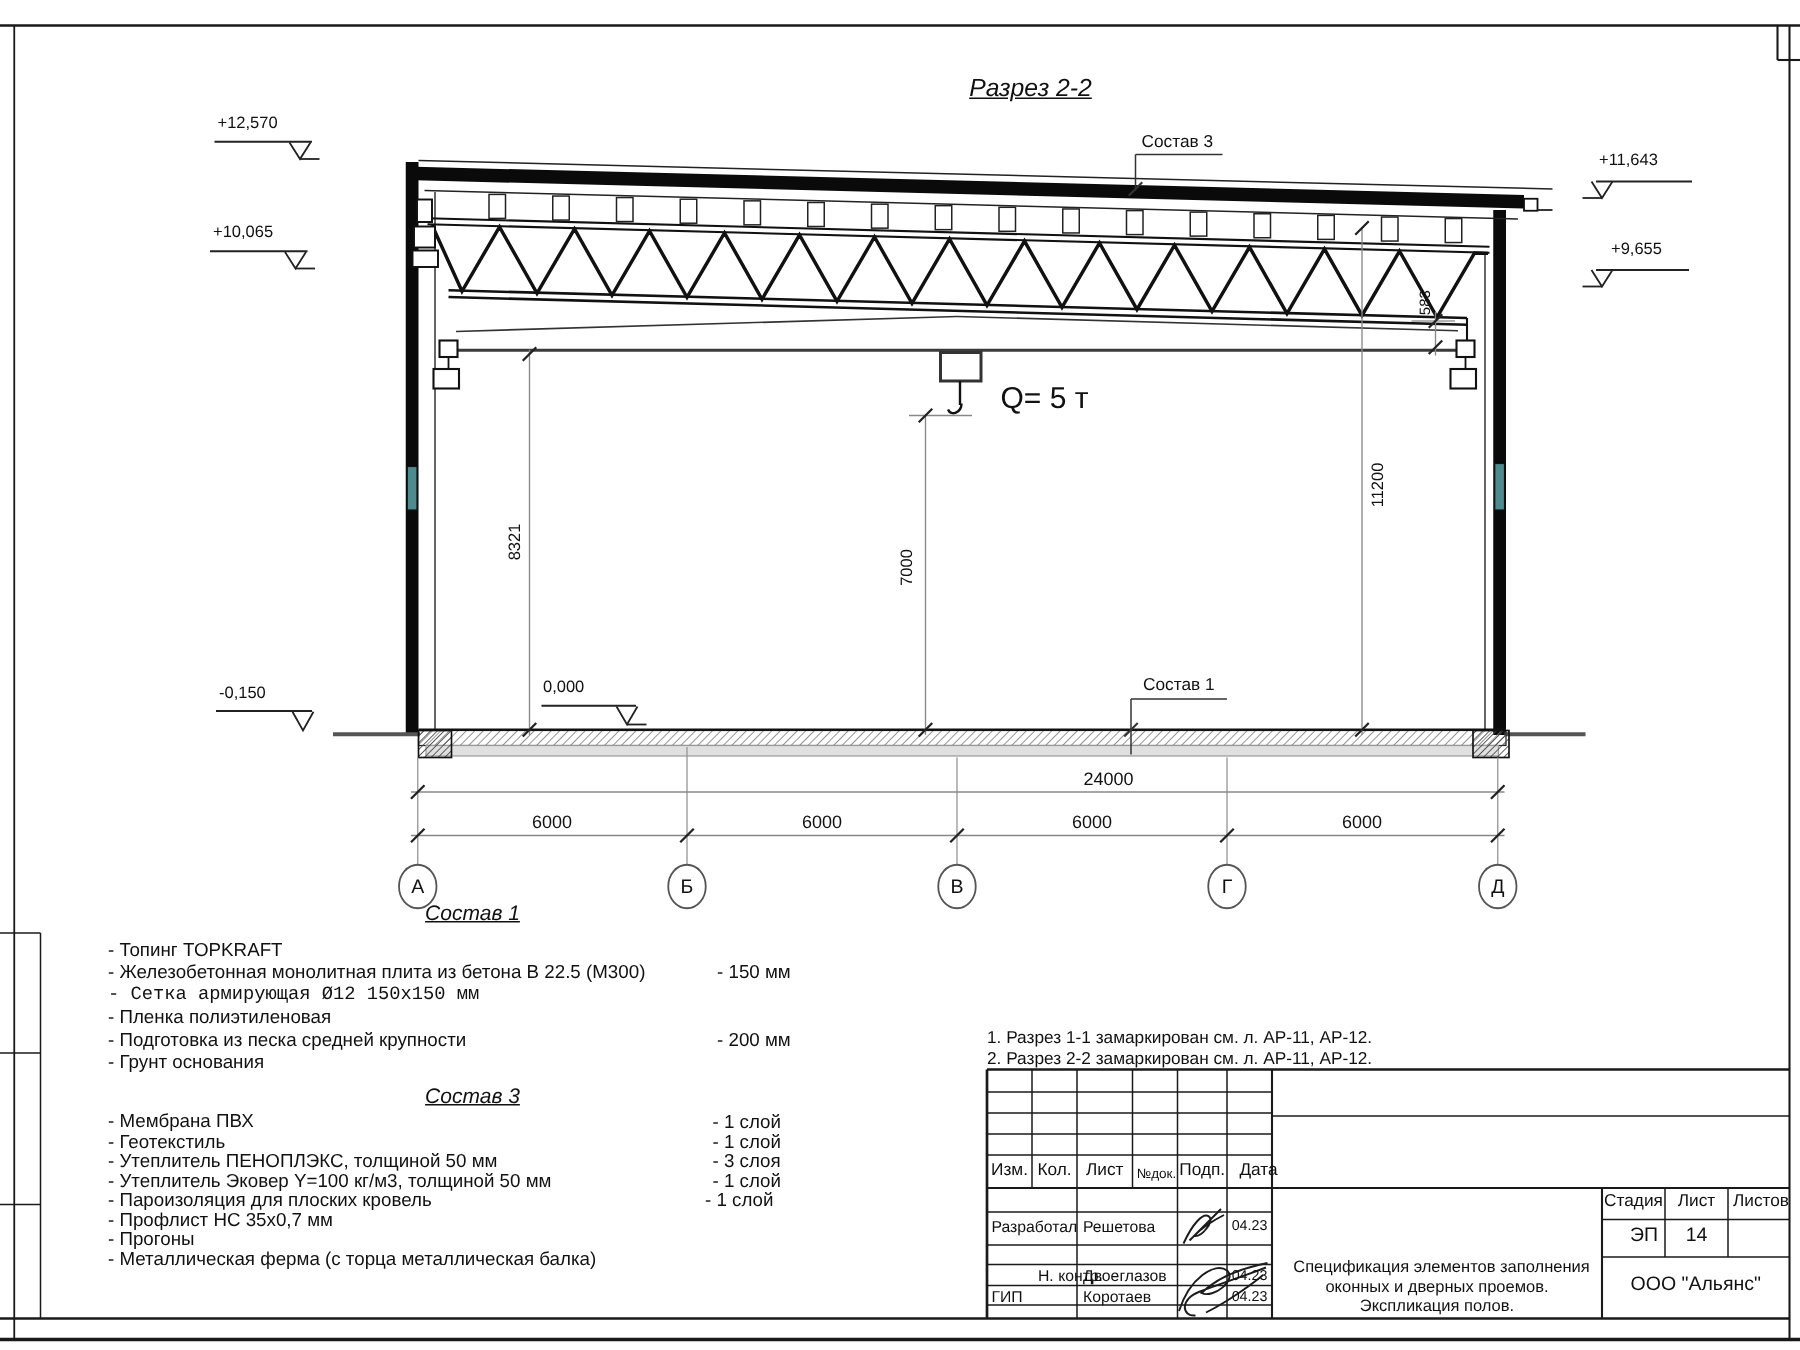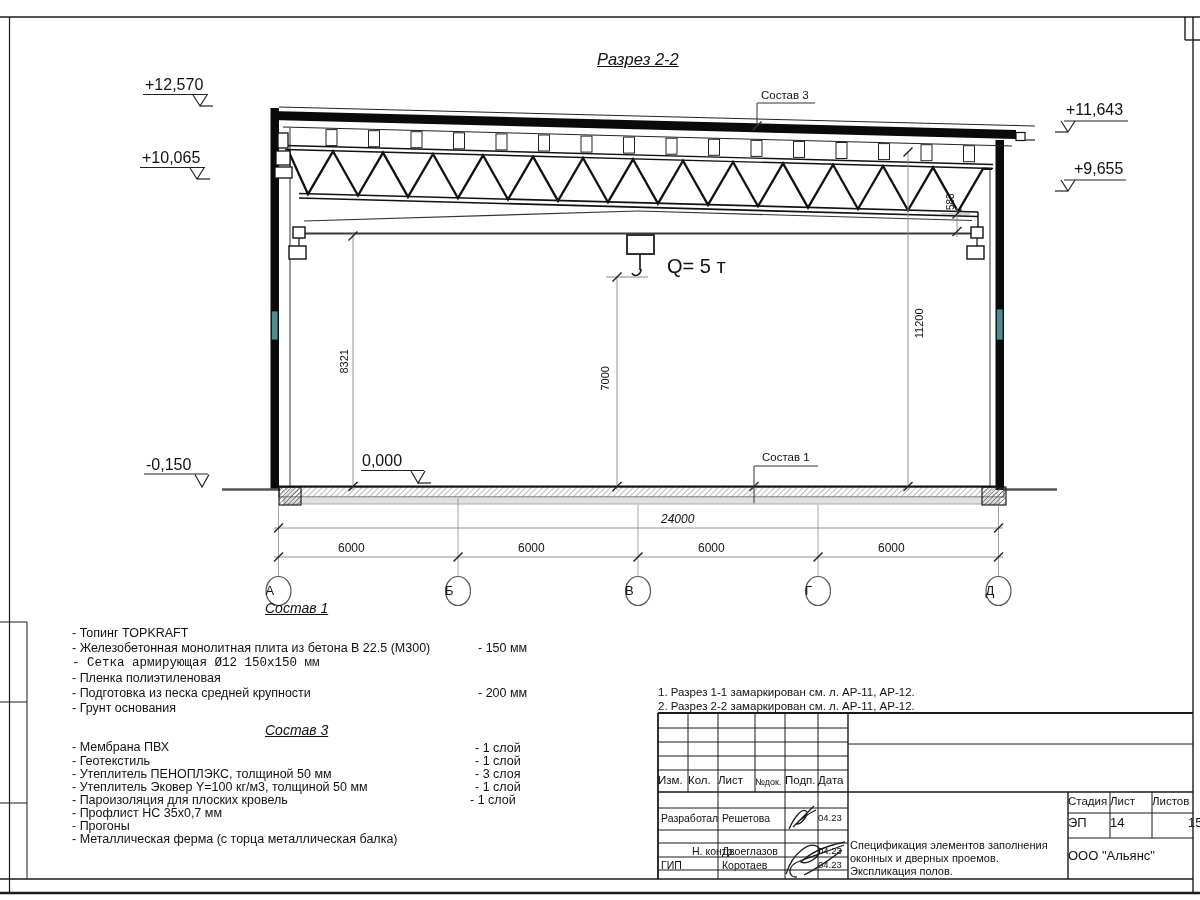--- a/index.html
+++ b/index.html
@@ -1,26 +1,26 @@
 <!DOCTYPE html>
 <html><head>
 <meta charset="utf-8">
 <style>
   html,body{margin:0;padding:0;background:#888;}
   .page{position:relative;width:1200px;height:900px;background:#ffffff;overflow:hidden;
         font-family:"Liberation Sans",sans-serif;color:#111;}
   svg{position:absolute;left:0;top:0;}
   .t{position:absolute;white-space:nowrap;color:#111;line-height:1.15;}
-  .c{text-align:left;}
+  .c{text-align:center;}
   .it{font-style:italic;}
   .ul{text-decoration:underline;}
   .r90{transform:rotate(-90deg);transform-origin:center;text-align:center;}
   .f10{font-size:10px;}.f105{font-size:10.5px;}.f11{font-size:11px;}.f115{font-size:11.5px;}
   .f12{font-size:12px;}.f125{font-size:12.5px;}.f13{font-size:13px;}.f14{font-size:14px;}
-  .f145{font-size:16px;}.f165{font-size:16.5px;}.f20{font-size:20px;}.f9{font-size:9px;}.f95{font-size:9.5px;}
+  .f145{font-size:11px;}.f165{font-size:16.5px;}.f20{font-size:20px;}.f9{font-size:9px;}.f95{font-size:9.5px;}
 </style>
 </head>
 <body>
 
 <div class="page">
 
 <svg width="1200" height="900" viewBox="0 0 1200 900">
   <defs>
     <pattern id="h1" width="4" height="4" patternUnits="userSpaceOnUse" patternTransform="rotate(45)">
       <line x1="0" y1="0" x2="0" y2="4" stroke="#7d7d7d" stroke-width="1.1"></line>
@@ -240,21 +240,21 @@
 <div class="t f145" style="left:1066px;top:101px;">+11,643</div>
 <div class="t f145" style="left:1074px;top:160px;">+9,655</div>
 <div class="t f145" style="left:362px;top:452px;">0,000</div>
 <div class="t f145" style="left:146px;top:456px;">-0,150</div>
 
 <div class="t f115" style="left:761px;top:89px;">Состав 3</div>
 <div class="t f115" style="left:762px;top:451px;">Состав 1</div>
 
 <div class="t f20" style="left:667px;top:255px;">Q= 5 т</div>
 
-<div class="t f12 c" style="left:661px;top:513px;width:60px;font-style:italic;">24000</div>
+<div class="t f12 c" style="left:709px;top:513px;width:60px;">24000</div>
 <div class="t f12 c" style="left:338px;top:542px;width:60px;">6000</div>
 <div class="t f12 c" style="left:518px;top:542px;width:60px;">6000</div>
 <div class="t f12 c" style="left:698px;top:542px;width:60px;">6000</div>
 <div class="t f12 c" style="left:878px;top:542px;width:60px;">6000</div>
 
 <div class="t f11 r90" style="left:314px;top:355px;width:60px;">8321</div>
 <div class="t f11 r90" style="left:575px;top:372px;width:60px;">7000</div>
 <div class="t f11 r90" style="left:889px;top:317px;width:60px;">11200</div>
 <div class="t f10 r90" style="left:931px;top:196px;width:40px;">583</div>
 

